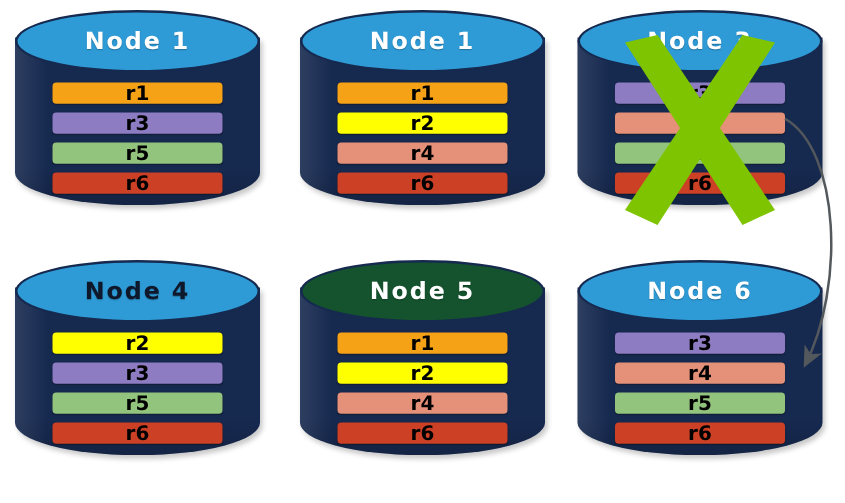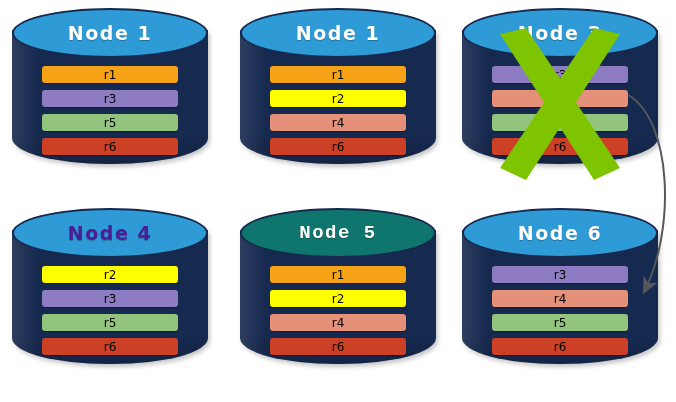--- a/index.html
+++ b/index.html
@@ -85,22 +85,22 @@
     top: 58px;
     width: 136px;
   }
   .record {
     height: 17px;
     margin-bottom: 7px;
     border-radius: 3px;
     display: flex;
     align-items: center;
     justify-content: center;
-    font-size: 12px;
-    font-weight: normal;
+    font-size: 16px;
+    font-weight: bold;
     color: #000000;
     box-shadow: 0 1px 1px rgba(0,0,0,0.30);
     line-height: 1;
   }
   .record:last-child { margin-bottom: 0; }
 
   
   .fail-cross {
     position: absolute;
     left: 20px;
@@ -178,36 +178,36 @@
       </g>
     </svg>
   </div>
 
   <div class="node" style="left:12px; top:208px;">
     <div class="cyl-body" style="background: rgb(22, 41, 79);">
       <div class="cyl-left-shade"></div>
       <div class="cyl-bottom-shade"></div>
     </div>
     <div class="cyl-top" style="background: rgb(46, 155, 214); border-color: rgb(22, 41, 79);">
-      <span class="node-title" style="color: #4c1d95;">Node 4</span>
+      <span class="node-title" style="color: #0f172a;">Node 4</span>
     </div>
     <div class="records">
       <div class="record" style="background: rgb(255, 255, 0); color: rgb(0, 0, 0);">r2</div>
       <div class="record" style="background: rgb(142, 124, 195); color: rgb(0, 0, 0);">r3</div>
       <div class="record" style="background: rgb(147, 196, 125); color: rgb(0, 0, 0);">r5</div>
       <div class="record" style="background: rgb(204, 65, 37); color: rgb(0, 0, 0);">r6</div>
     </div>
   </div>
 
   <div class="node" style="left:240px; top:208px;">
     <div class="cyl-body" style="background: rgb(22, 41, 79);">
       <div class="cyl-left-shade"></div>
       <div class="cyl-bottom-shade"></div>
     </div>
-    <div class="cyl-top" style="background: #0f766e; border-color: rgb(22, 41, 79); font-family: Liberation Mono, monospace;">
+    <div class="cyl-top" style="background: #14532d; border-color: rgb(22, 41, 79);">
       <span class="node-title" style="color: rgb(255, 255, 255);">Node 5</span>
     </div>
     <div class="records">
       <div class="record" style="background: rgb(245, 162, 23); color: rgb(0, 0, 0);">r1</div>
       <div class="record" style="background: rgb(255, 255, 0); color: rgb(0, 0, 0);">r2</div>
       <div class="record" style="background: rgb(229, 144, 120); color: rgb(0, 0, 0);">r4</div>
       <div class="record" style="background: rgb(204, 65, 37); color: rgb(0, 0, 0);">r6</div>
     </div>
   </div>
 

